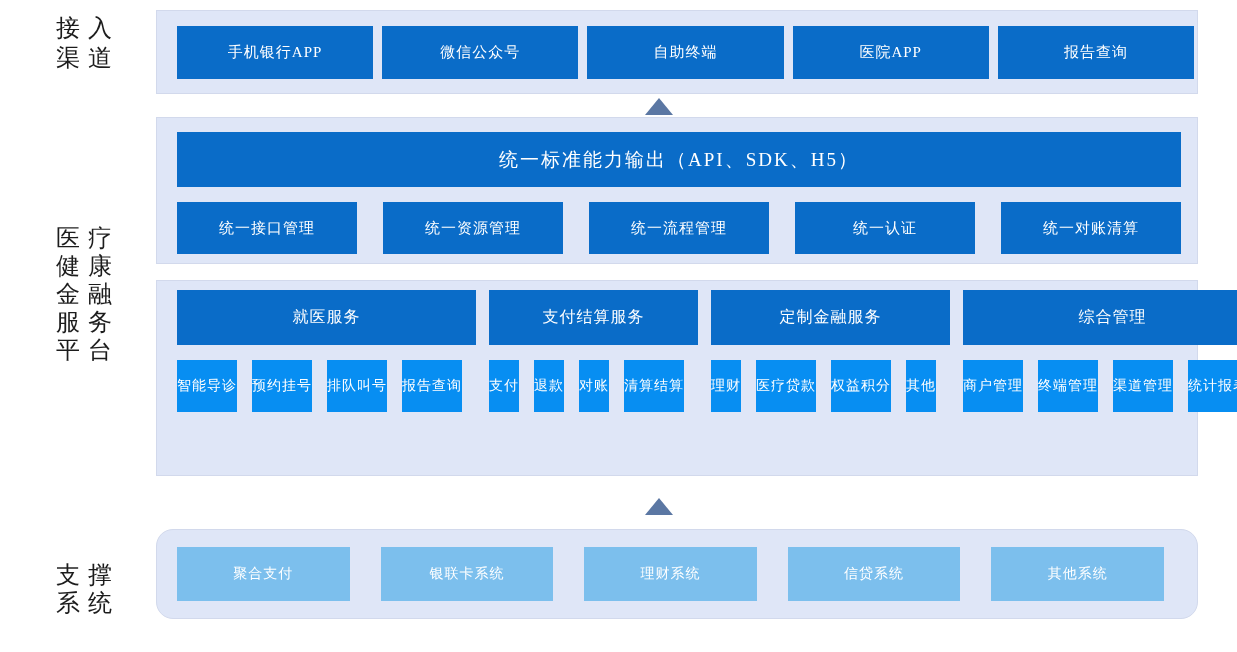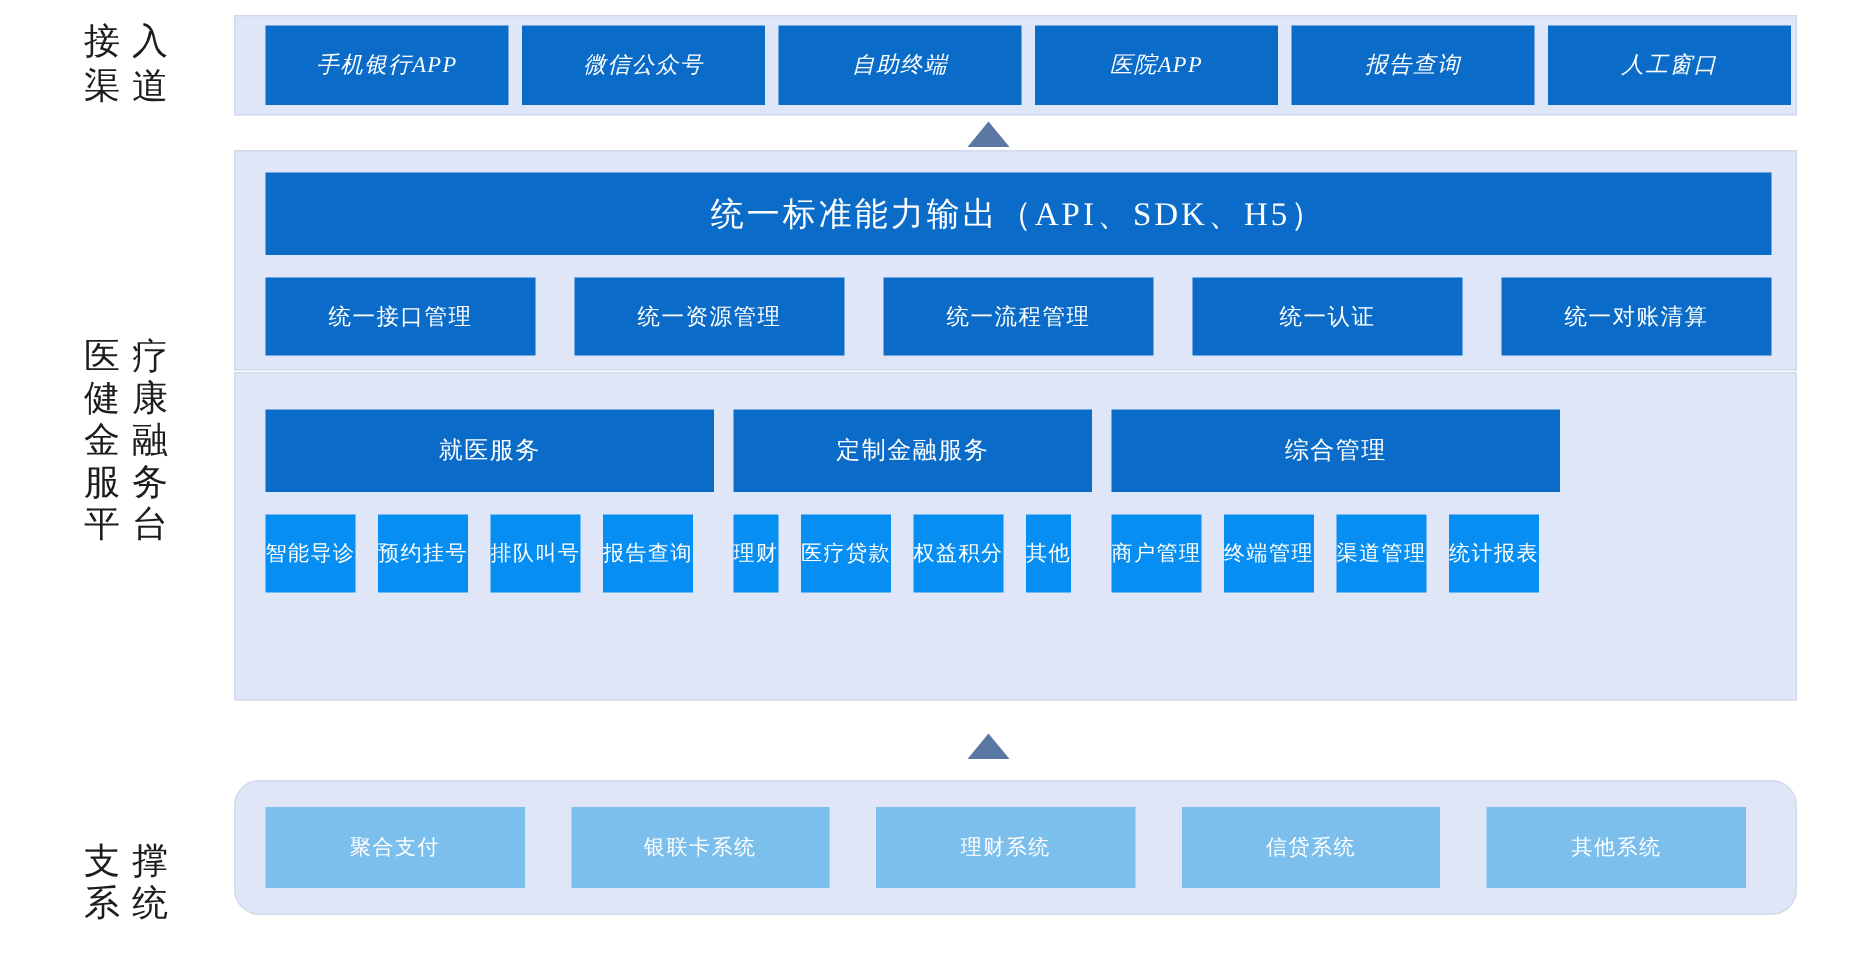--- a/index.html
+++ b/index.html
@@ -49,26 +49,25 @@
     letter-spacing: 1px;
     white-space: nowrap;
   }
   .btn-dark  { background: var(--dark_blue); }
   .btn-azure { background: var(--azure); }
   .btn-light { background: var(--light_blue); }
 
   
   .panel-1 {
     margin-top: 10px;
-    height: 67px;
+    height: 84px;
     display: flex;
     align-items: center;
     gap: 9px;
     padding: 0 3px 0 20px;
-    font-style: italic;
   }
   .channel-btn { flex: 1; height: 53px; font-size: 15px; }
 
   
   .arrow-wrap { display: flex; justify-content: center; }
   .arrow-wrap-1 { margin-top: 4px; }
   .arrow-wrap-2 { margin-top: 22px; }
   .up-arrow {
     width: 0; height: 0;
     border-left: 14px solid transparent;
@@ -76,29 +75,29 @@
     border-bottom: 17px solid var(--arrow);
     transform: translateX(-18px);
   }
 
   
   .panel-2 {
     margin-top: 2px;
     height: 147px;
     padding: 14px 16px 0 20px;
   }
-  .cap-title { height: 55px; font-size: 22px; letter-spacing: 2px; }
+  .cap-title { height: 55px; font-size: 19px; letter-spacing: 2px; }
   .cap-row { display: flex; gap: 26px; margin-top: 15px; }
   .cap-btn { flex: 1; height: 52px; font-size: 15px; }
 
   
   .panel-3 {
-    margin-top: 1px;
-    height: 219px;
-    padding: 24px 14px 0 20px;
+    margin-top: 16px;
+    height: 196px;
+    padding: 9px 14px 0 20px;
   }
   .groups {
     display: grid;
     grid-template-columns: repeat(4, 1fr);
     gap: 13px;
   }
   .group-header { height: 55px; font-size: 16px; margin-bottom: 15px; }
   .sub-grid {
     display: grid;
     grid-template-columns: 1fr 1fr 1fr 1fr;
@@ -140,21 +139,20 @@
 </div>
 
 <div class="content">
 
   <div class="panel panel-1">
     <div class="btn btn-dark channel-btn">手机银行APP</div>
     <div class="btn btn-dark channel-btn">微信公众号</div>
     <div class="btn btn-dark channel-btn">自助终端</div>
     <div class="btn btn-dark channel-btn">医院APP</div>
     <div class="btn btn-dark channel-btn">报告查询</div>
-    <div class="btn btn-dark channel-btn">人工窗口</div>
   </div>
 
   <div class="arrow-wrap arrow-wrap-1">
     <div class="up-arrow"></div>
   </div>
 
   <div class="panel panel-2">
     <div class="btn btn-dark cap-title">统一标准能力输出（API、SDK、H5）</div>
     <div class="cap-row">
       <div class="btn btn-dark cap-btn">统一接口管理</div>
@@ -171,20 +169,29 @@
       <div class="group">
         <div class="btn btn-dark group-header">就医服务</div>
         <div class="sub-grid">
           <div class="btn btn-azure sub-btn">智能导诊</div>
           <div class="btn btn-azure sub-btn">预约挂号</div>
           <div class="btn btn-azure sub-btn">排队叫号</div>
           <div class="btn btn-azure sub-btn">报告查询</div>
         </div>
       </div>
 
+      <div class="group">
+        <div class="btn btn-dark group-header">支付结算服务</div>
+        <div class="sub-grid">
+          <div class="btn btn-azure sub-btn">支付</div>
+          <div class="btn btn-azure sub-btn">退款</div>
+          <div class="btn btn-azure sub-btn">对账</div>
+          <div class="btn btn-azure sub-btn">清算结算</div>
+        </div>
+      </div>
 
       <div class="group">
         <div class="btn btn-dark group-header">定制金融服务</div>
         <div class="sub-grid">
           <div class="btn btn-azure sub-btn">理财</div>
           <div class="btn btn-azure sub-btn">医疗贷款</div>
           <div class="btn btn-azure sub-btn">权益积分</div>
           <div class="btn btn-azure sub-btn">其他</div>
         </div>
       </div>

